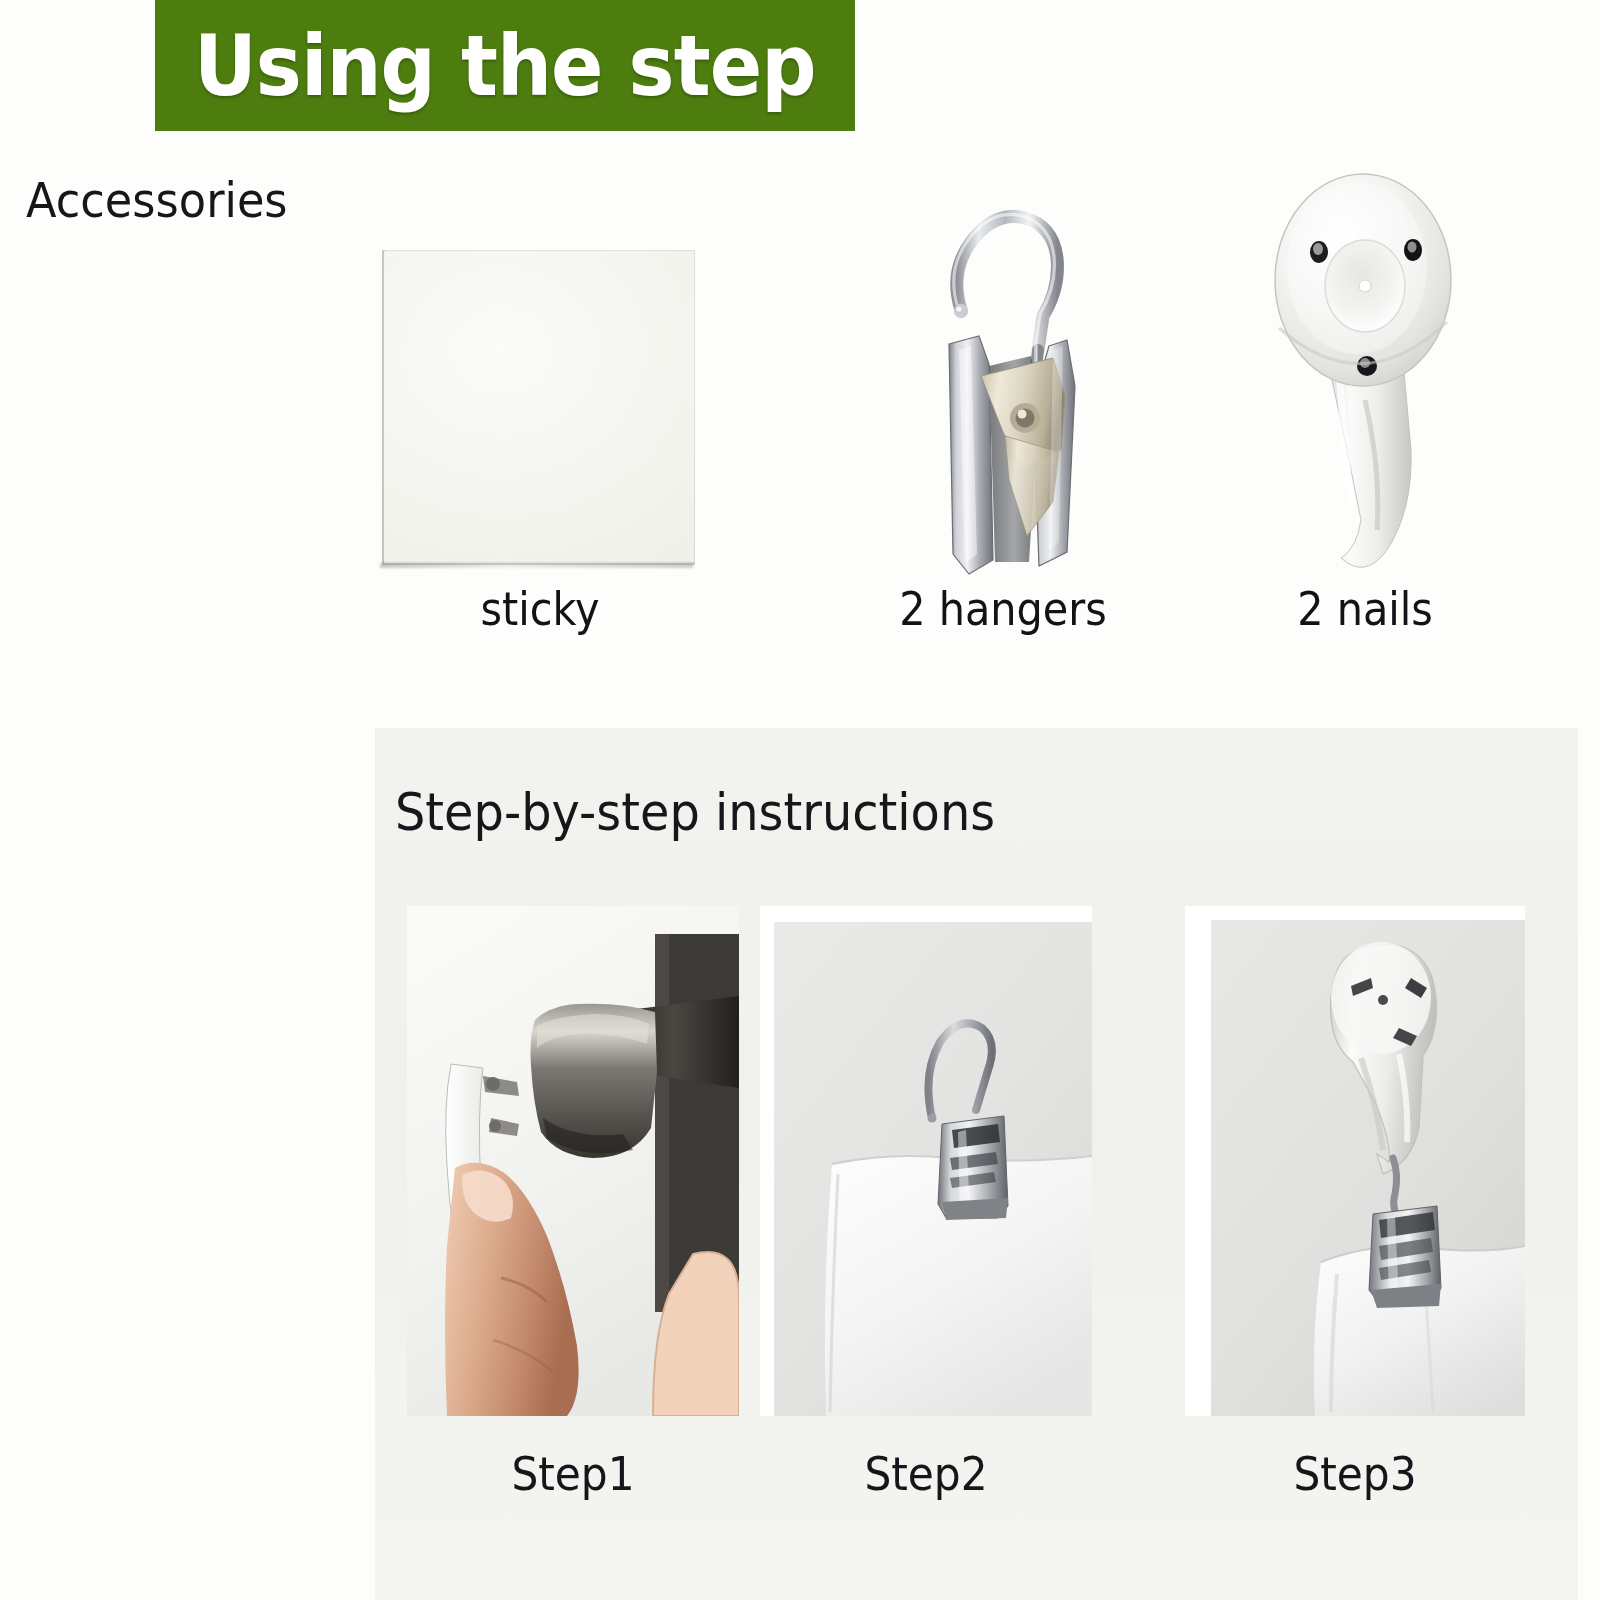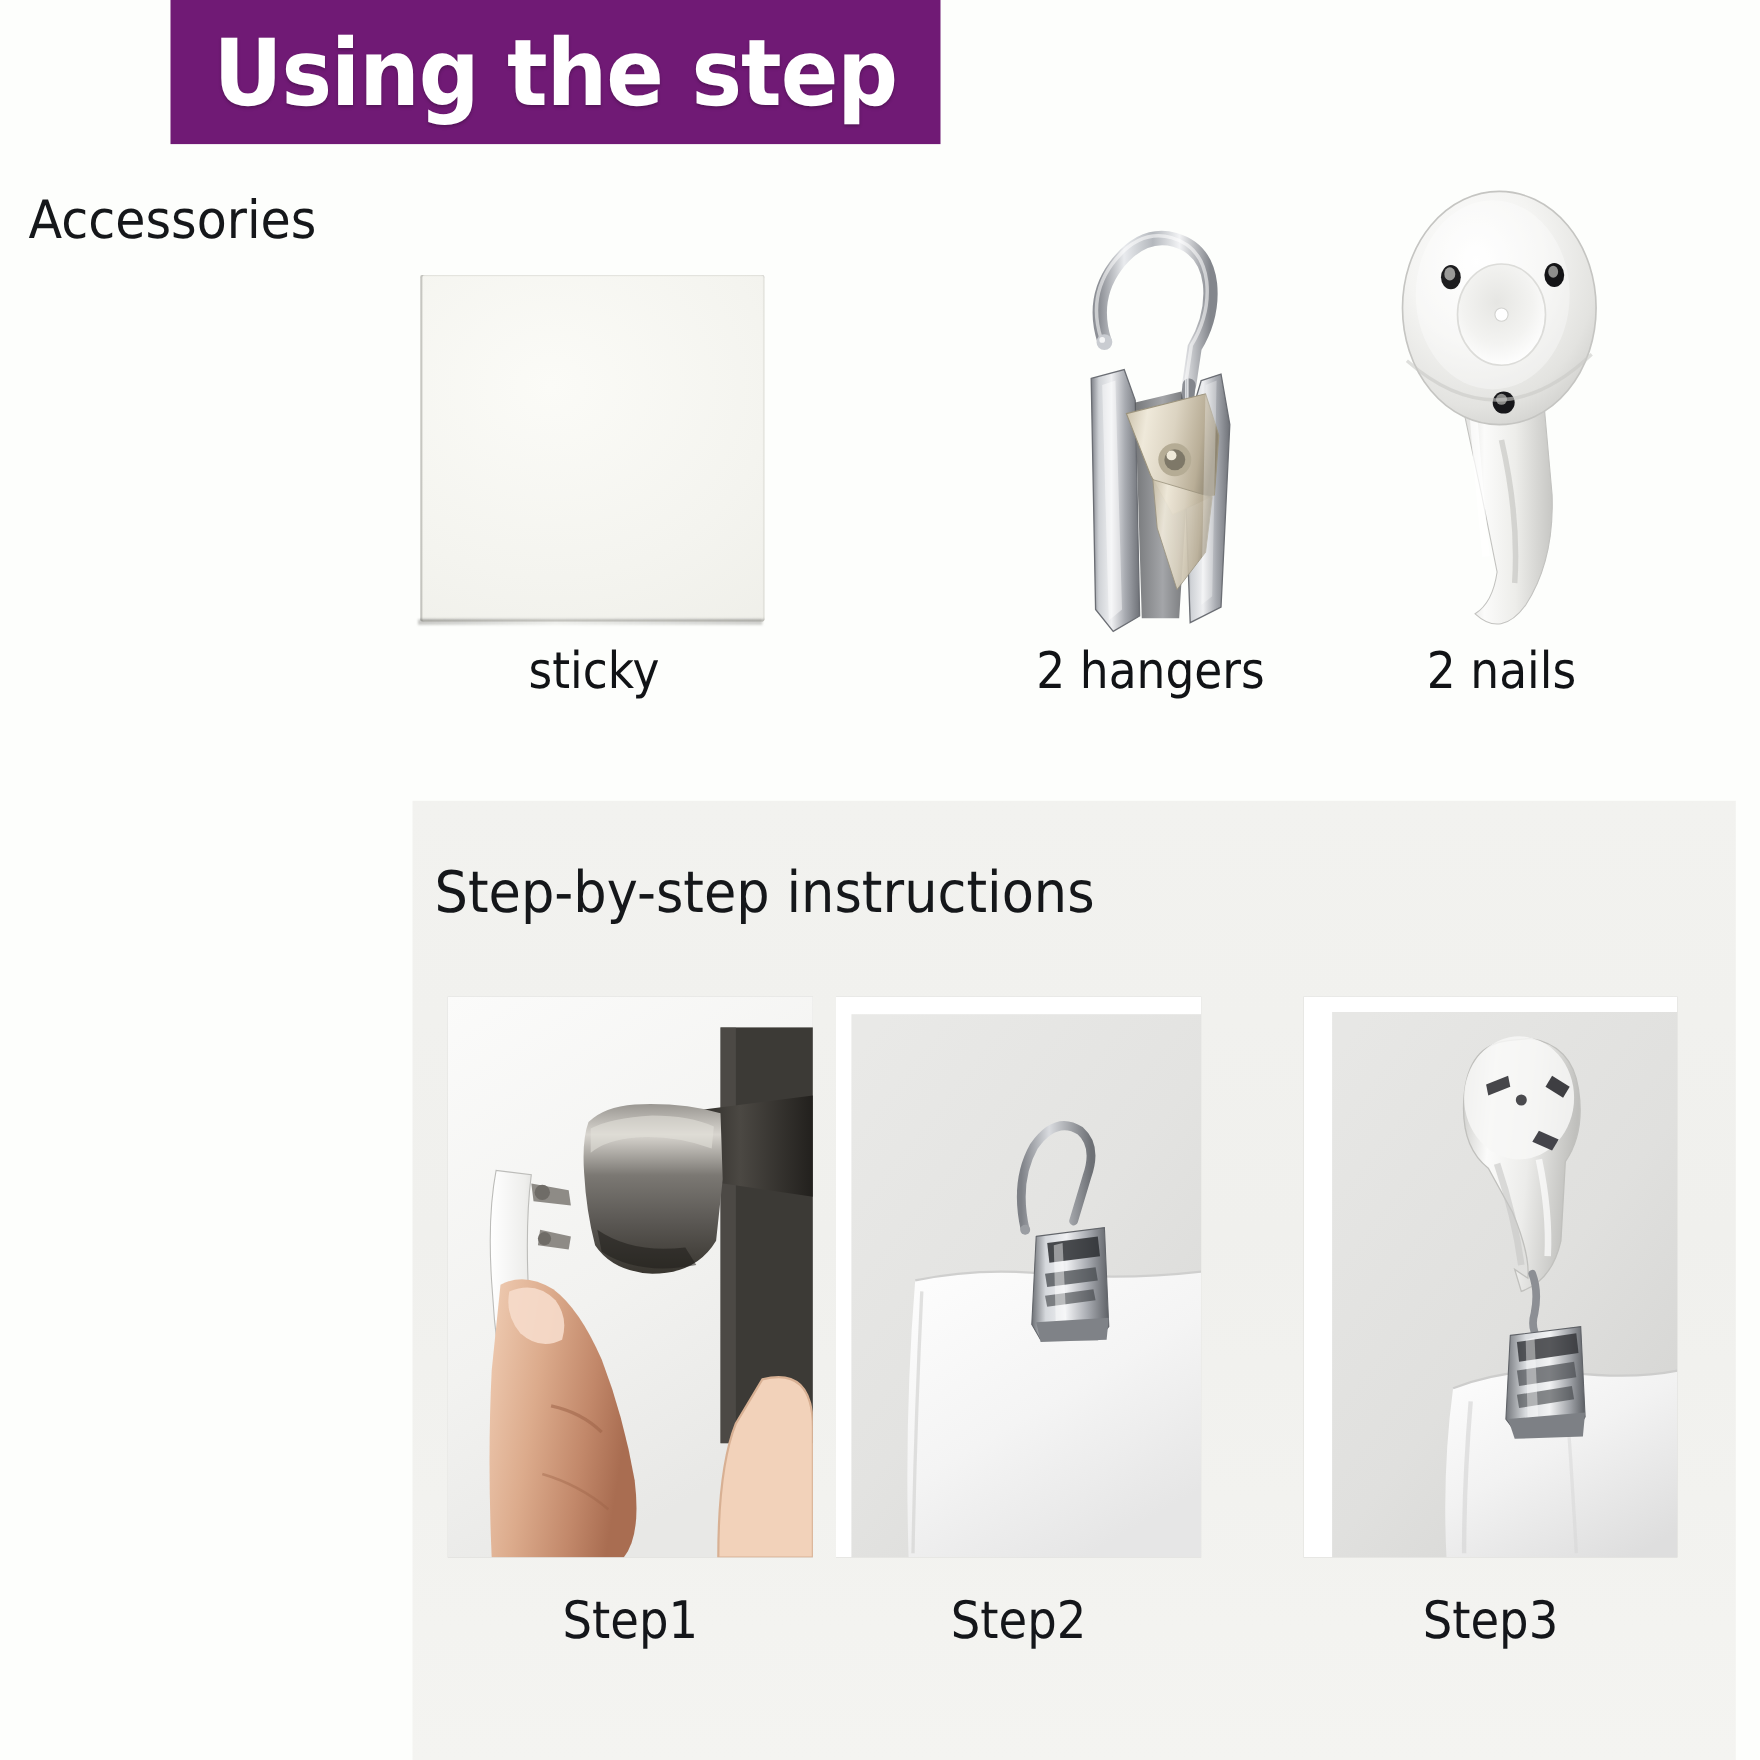--- a/index.html
+++ b/index.html
@@ -19,21 +19,21 @@
     inset: 0;
   }
 
   
   .title-banner {
     position: absolute;
     left: 155px;
     top: 0px;
     width: 700px;
     height: 131px;
-    background: #701a75;
+    background: #4d7c0f;
     display: flex;
     align-items: center;
     justify-content: center;
   }
   .title-text {
     color: #ffffff;
     font-family: "DejaVu Sans", sans-serif;
     font-size: 84px;
     font-weight: bold;
     letter-spacing: -1px;
@@ -114,21 +114,21 @@
     position: absolute;
     left: -2px;
     bottom: -3px;
     width: 100%;
     height: 5px;
     background: linear-gradient(to right, rgba(120,120,115,0.40), rgba(170,170,165,0.18) 40%, rgba(130,130,125,0.38));
     filter: blur(1.2px);
   }
 
   
-  #acc-hanger { left: 896px; width: 300px; }
+  #acc-hanger { left: 853px; width: 300px; }
 
   
   #acc-nail { left: 1215px; width: 300px; }
 
   
   .steps-panel {
     position: absolute;
     left: 375px;
     top: 728px;
     width: 1203px;

